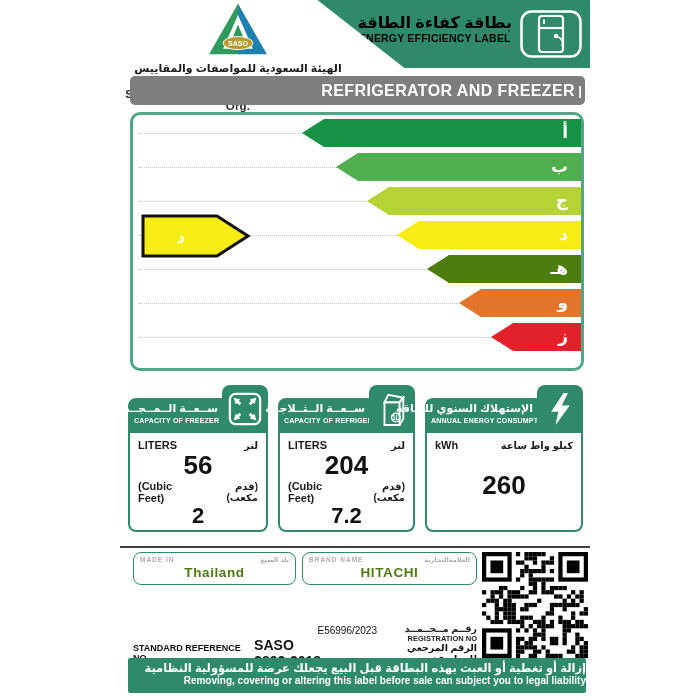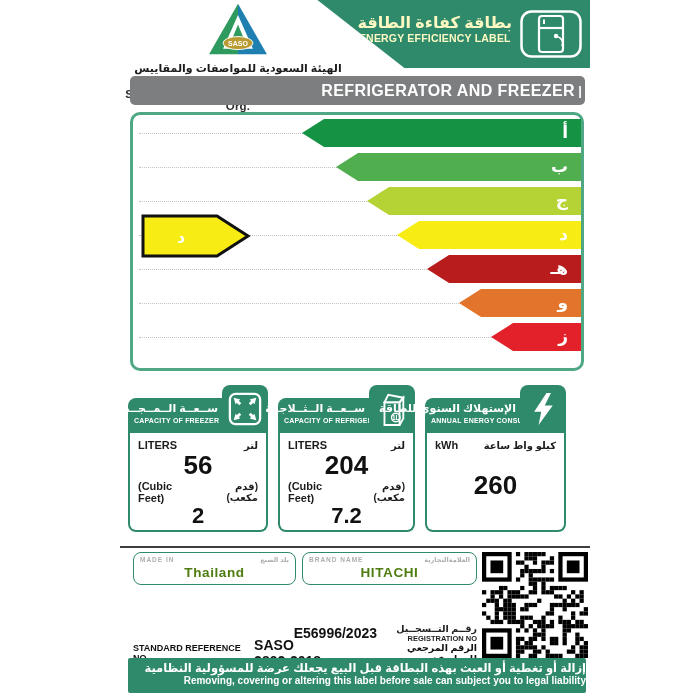--- a/index.html
+++ b/index.html
@@ -6,21 +6,21 @@
   #canvas{position:relative;width:700px;height:700px;background:#ffffff;overflow:hidden;
     font-family:"Liberation Sans","DejaVu Sans",sans-serif;color:#222;}
   .abs{position:absolute;}
 
   
   #org-block{left:118px;top:2px;width:240px;text-align:center;}
   #org-ar{font-size:11px;font-weight:bold;color:#1b1b1b;direction:rtl;}
   #org-en{font-size:11.5px;font-weight:bold;color:#2e2e2e;letter-spacing:.2px;}
   #banner{left:300px;top:0;width:290px;height:68px;background:var(--brand);
     clip-path:polygon(6% 0,100% 0,100% 100%,36% 100%);}
-  #banner-text{position:absolute;right:78px;top:13px;text-align:center;color:#fef9c3;direction:rtl;}
+  #banner-text{position:absolute;right:78px;top:13px;text-align:center;color:#000000;direction:rtl;}
   #banner-title-ar{font-size:16px;font-weight:bold;}
   #banner-title-en{font-size:10.5px;font-weight:bold;letter-spacing:.2px;direction:ltr;}
   #fridge-box{position:absolute;right:8px;top:10px;}
 
   
   #category-bar{left:130px;top:76px;width:455px;height:29px;background:#7d7e80;border-radius:5px;
     display:flex;align-items:center;color:#fff;font-weight:bold;}
   #category-en{flex:1;text-align:right;font-size:16px;letter-spacing:.4px;padding-left:16px;}
   #category-sep{width:10px;text-align:center;font-size:13px;}
   #category-ar{flex:1;text-align:center;font-size:14px;direction:rtl;letter-spacing:1px;}
@@ -33,21 +33,21 @@
     clip-path:polygon(0 50%,22px 0,100% 0,100% 100%,22px 100%);}
   .grade-letter{position:absolute;right:13px;top:0;line-height:28px;color:#fff;
     font-weight:bold;font-size:17px;direction:rtl;}
   #indicator{left:8px;top:99px;z-index:2;}
   #indicator-letter{fill:#ffffff;font-weight:bold;font-size:16px;font-family:"Liberation Sans","DejaVu Sans",sans-serif;}
 
   
   .metric-card{top:385px;height:147px;}
   #metric-0{left:128px;width:140px;}
   #metric-1{left:278px;width:137px;}
-  #metric-2{left:425px;width:141px;}
+  #metric-2{left:425px;width:158px;}
   .metric-header{position:absolute;top:13px;left:0;right:0;height:35px;background:var(--brand);
     border-radius:8px 8px 0 0;color:#fff;box-sizing:border-box;padding:4px 50px 0 6px;}
   .metric-title-ar{font-size:11px;font-weight:bold;direction:rtl;text-align:left;white-space:nowrap;}
   .metric-title-en{font-size:7px;font-weight:bold;letter-spacing:.2px;white-space:nowrap;margin-top:2px;}
   .metric-tab{position:absolute;top:0;right:0;width:46px;height:48px;background:var(--brand);
     border-radius:8px 8px 0 0;display:flex;align-items:center;justify-content:center;}
   .metric-body{position:absolute;top:48px;left:0;right:0;bottom:0;background:#fff;
     border:2px solid var(--brand);border-top:none;border-radius:0 0 8px 8px;box-sizing:border-box;
     padding:6px 8px;}
   .unit-row{display:flex;justify-content:space-between;align-items:baseline;font-weight:bold;}
@@ -63,21 +63,21 @@
   .field-label-en{position:absolute;top:3px;left:6px;font-size:6.5px;font-weight:bold;
     color:#aeaeae;letter-spacing:1px;}
   .field-label-ar{position:absolute;top:3px;right:6px;font-size:6.5px;font-weight:bold;
     color:#aeaeae;direction:rtl;}
   .field-value{position:absolute;left:0;right:0;bottom:4px;text-align:center;font-size:13.5px;
     font-weight:bold;color:#4d7c0f;letter-spacing:.6px;}
   #made-in-box{left:133px;top:552px;width:163px;height:33px;}
   #brand-box{left:302px;top:552px;width:175px;height:33px;}
   #model-box{left:133px;top:589px;width:344px;height:33px;}
   #registration-row{left:133px;top:623px;width:344px;height:24px;}
-  #registration-value{position:absolute;right:100px;top:2px;font-size:14px;font-weight:bold;color:#111;text-align:center;}
+  #registration-value{position:absolute;right:100px;top:2px;font-size:10px;font-weight:normal;color:#111;text-align:center;}
   #registration-labels{position:absolute;right:0;top:0;text-align:right;}
   #registration-label-ar{font-size:9.5px;font-weight:bold;color:#222;direction:rtl;}
   #registration-label-en{font-size:7.5px;font-weight:bold;color:#222;}
   #standard-row{left:133px;top:645px;width:344px;height:15px;display:flex;
     justify-content:space-between;align-items:center;}
   #standard-label-en{font-size:9px;font-weight:bold;color:#111;}
   #standard-value{font-size:14px;font-weight:bold;color:#111;}
   #standard-label-ar{font-size:9.5px;font-weight:bold;color:#111;direction:rtl;}
   #qr{left:482px;top:552px;width:106px;height:106px;}
 
@@ -139,21 +139,21 @@
       </div>
     <div class="grade-arrow" style="top: 38px; background: rgb(80, 174, 79); width: 245px;">
         <span class="grade-letter">ب</span>
       </div>
     <div class="grade-arrow" style="top: 72px; background: rgb(181, 211, 52); width: 214px;">
         <span class="grade-letter">ج</span>
       </div>
     <div class="grade-arrow" style="top: 106px; background: rgb(247, 236, 19); width: 184px;">
         <span class="grade-letter">د</span>
       </div>
-    <div class="grade-arrow" style="top: 140px; background: #b91c1c; width: 154px;">
+    <div class="grade-arrow" style="top: 140px; background: #4d7c0f; width: 154px;">
         <span class="grade-letter">هـ</span>
       </div>
     <div class="grade-arrow" style="top: 174px; background: rgb(226, 117, 43); width: 122px;">
         <span class="grade-letter">و</span>
       </div>
     <div class="grade-arrow" style="top: 208px; background: rgb(227, 33, 43); width: 90px;">
         <span class="grade-letter">ز</span>
       </div>
 
     <svg class="abs" id="indicator" width="110" height="44" viewBox="0 0 110 44">
@@ -252,21 +252,21 @@
   <div class="abs field-box" id="brand-box">
     <span class="field-label-en">BRAND NAME</span>
     <span class="field-label-ar">العلامةالتجارية</span>
     <div class="field-value">HITACHI</div>
   </div>
 
 
   <div class="abs" id="registration-row">
     <span id="registration-value">E56996/2023</span>
     <span id="registration-labels">
-      <div id="registration-label-ar">رقــم التــسجــيل</div>
+      <div id="registration-label-ar">رقــم مــجــمــد</div>
       <div id="registration-label-en">REGISTRATION NO</div>
     </span>
   </div>
 
   <div class="abs" id="standard-row">
     <span id="standard-label-en">STANDARD REFERENCE NO</span>
     <span id="standard-value">SASO 2892:2018</span>
     <span id="standard-label-ar">الرقم المرجعي للمواصفة</span>
   </div>
 

